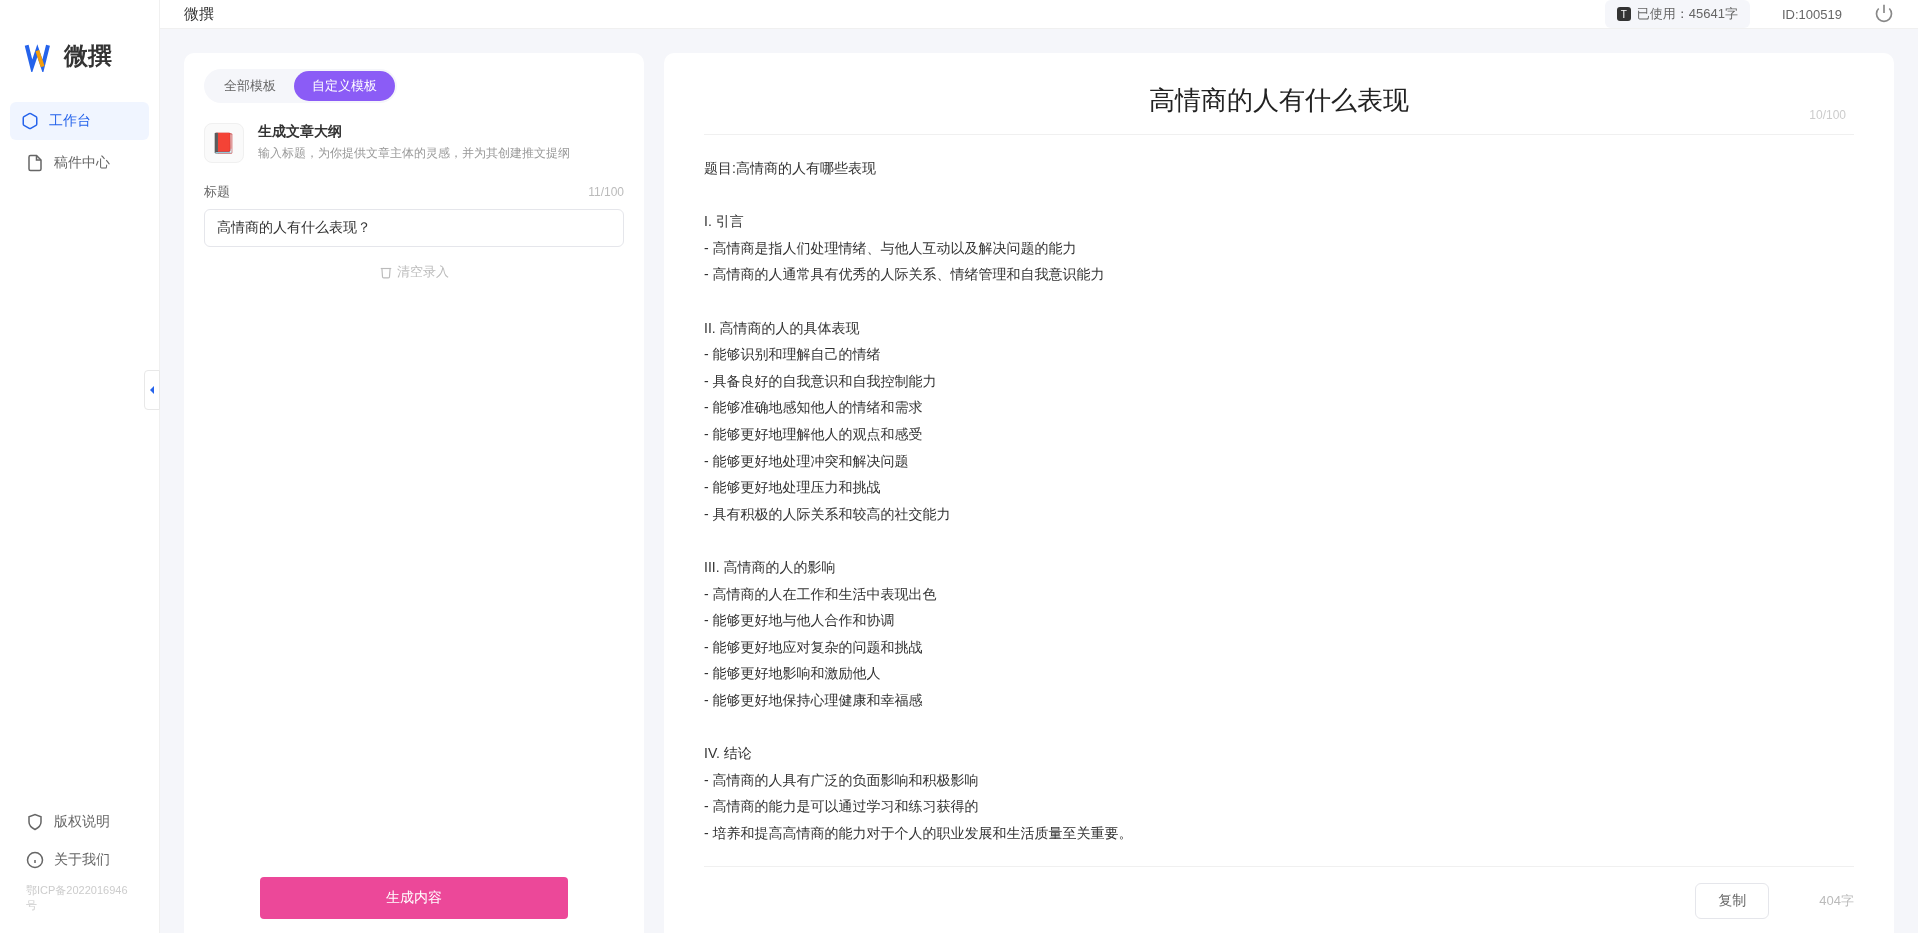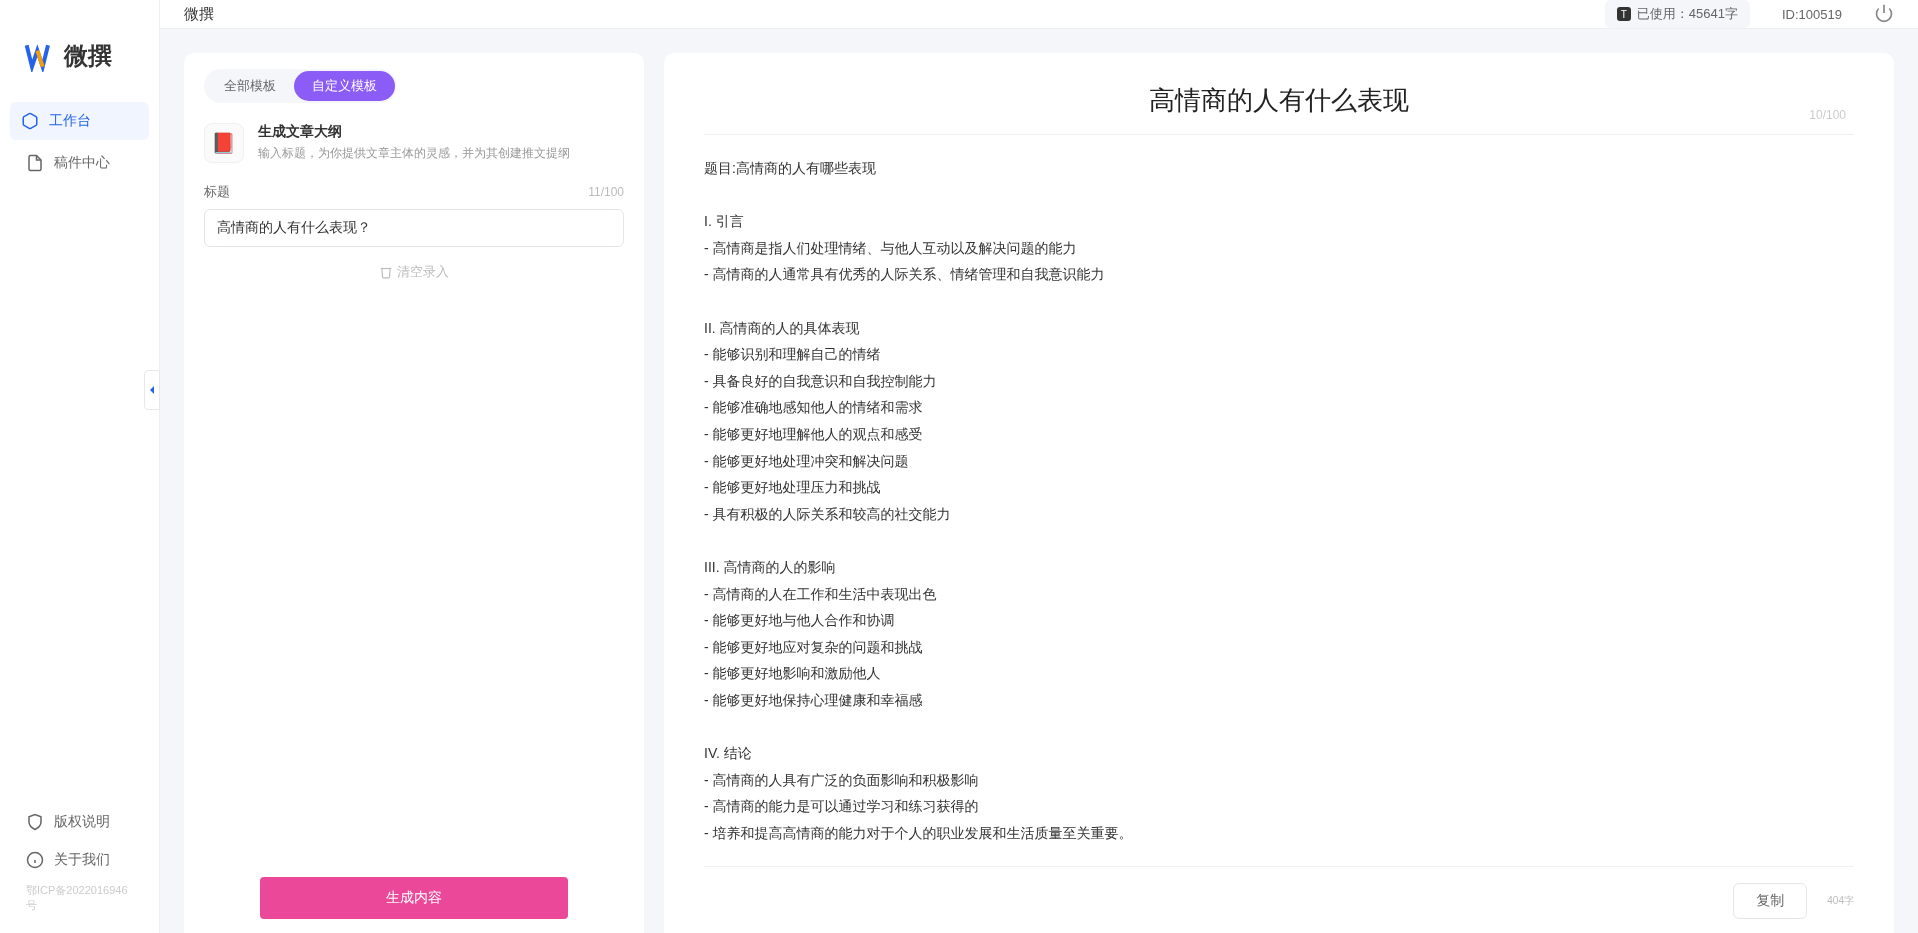--- a/index.html
+++ b/index.html
@@ -276,33 +276,34 @@
       white-space: pre-line;
       flex: 1;
     }
     .result-footer {
       margin: 0 40px 24px;
       border-top: 1px solid #f0f0f0;
       padding-top: 16px;
       display: flex;
       align-items: center;
       justify-content: flex-end;
-      gap: 20px;
+      gap: 32px;
     }
     .copy-btn {
       border: 1px solid #e5e6eb;
       border-radius: 6px;
       padding: 8px 22px;
       font-size: 14px;
       color: #666;
       cursor: pointer;
     }
     .word-count {
-      font-size: 10px;
+      font-size: 13px;
       color: #bbb;
+      margin-left: 18px;
     }
   </style>
 </head>
 <body>
 
 <aside class="sidebar">
   <div class="logo-area">
     <span class="logo-icon">
       <svg viewBox="0 0 48 48">
           <path d="M4 8 L12 40 L20 16 L28 40 L36 8" fill="none" stroke="#2563eb" stroke-width="6"></path>

